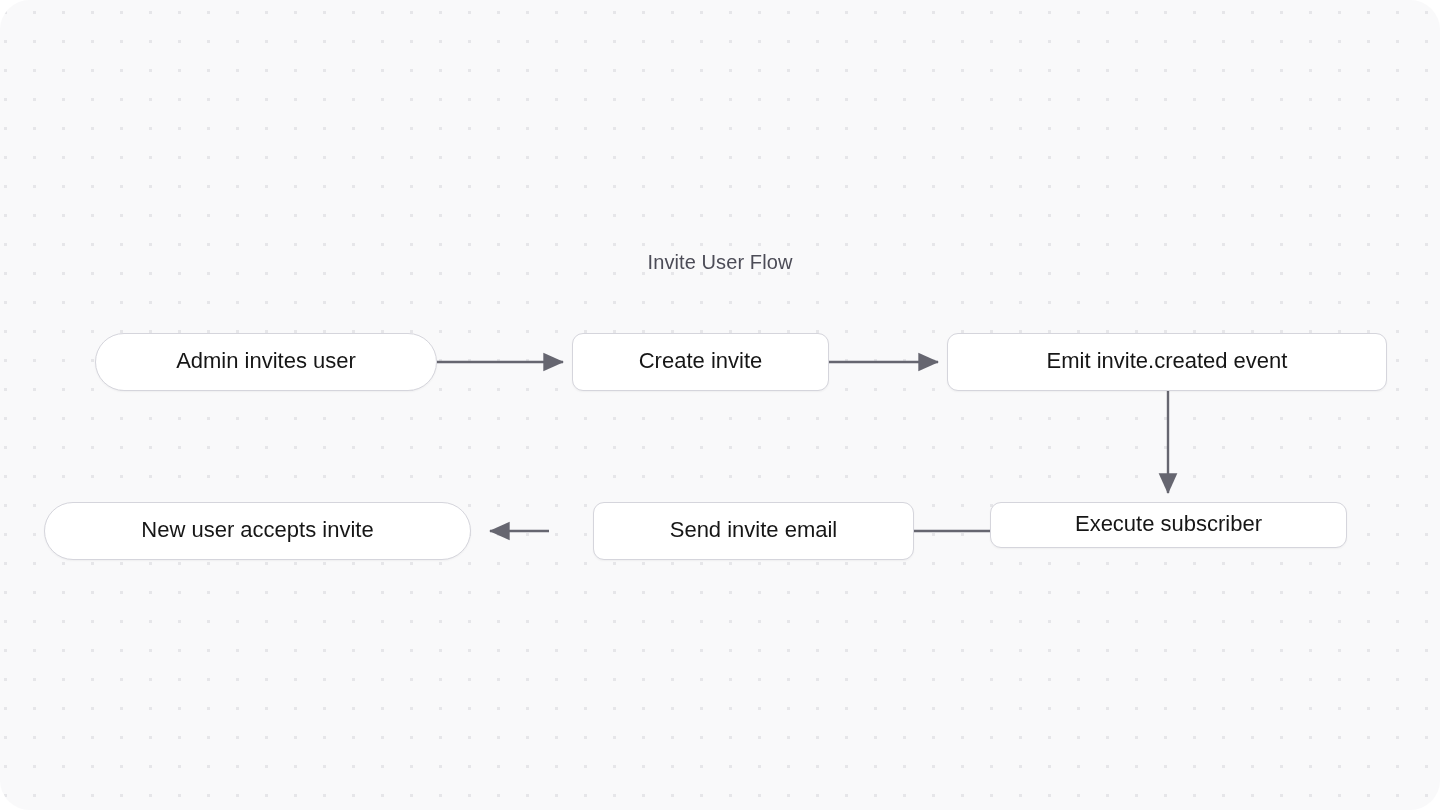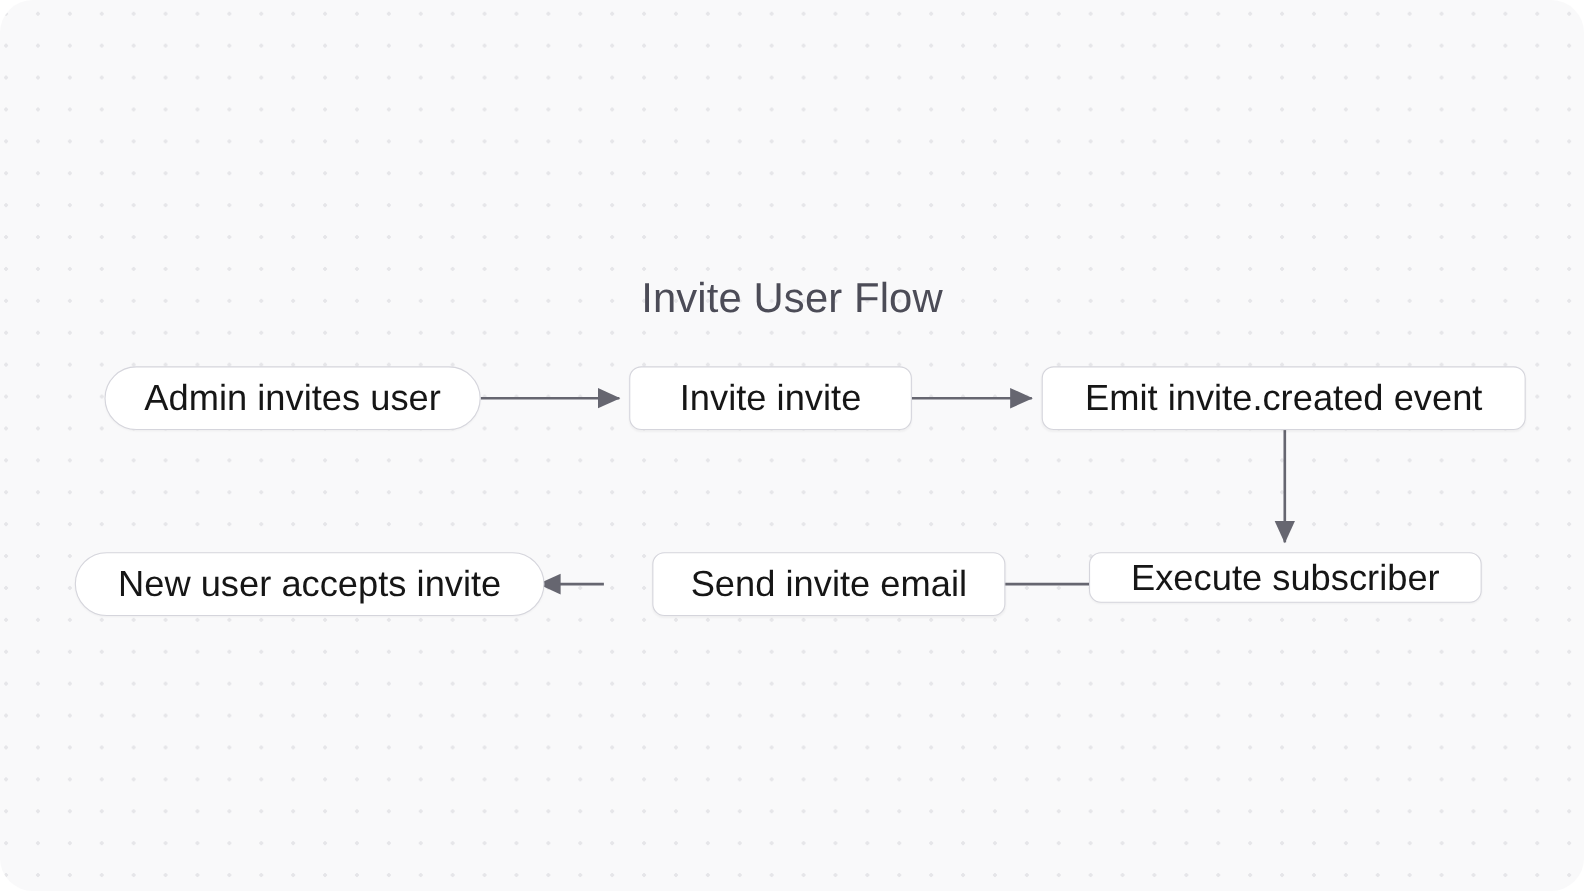--- a/index.html
+++ b/index.html
@@ -22,57 +22,57 @@
     font-family: "Liberation Sans", sans-serif;
     -webkit-font-smoothing: antialiased;
   }
 
   #diagram-title {
     position: absolute;
     left: 0;
     top: 251px;
     width: 1440px;
     text-align: center;
-    font-size: 38px;
+    font-size: 20px;
     font-weight: 400;
     color: #4c4c57;
     letter-spacing: 0.1px;
     white-space: nowrap;
   }
 
   .node {
     position: absolute;
     box-sizing: border-box;
     background: #ffffff;
     border: 1.3px solid #d5d5dc;
     display: flex;
     align-items: center;
     justify-content: center;
     color: #161616;
-    font-size: 33px;
+    font-size: 22px;
     font-weight: 400;
     white-space: nowrap;
     box-shadow: 0 1px 2px rgba(16, 16, 24, 0.045);
   }
 
   .node.stadium { border-radius: 999px; }
   .node.rounded { border-radius: 11px; }
 
   .node-label {
     line-height: 1;
     padding-bottom: 2px;
   }
 
   
   #node-admin-invites-user { left: 95px;  top: 333px; width: 342px; height: 58px; }
   #node-create-invite      { left: 572px; top: 333px; width: 257px; height: 58px; }
   #node-emit-event         { left: 947px; top: 333px; width: 440px; height: 58px; }
 
   
-  #node-new-user-accepts   { left: 68px;  top: 502px; width: 427px; height: 58px; }
+  #node-new-user-accepts   { left: 44px;  top: 502px; width: 427px; height: 58px; }
   #node-send-invite-email  { left: 549px; top: 502px; width: 321px; height: 58px; margin-left: 44px; }
   #node-execute-subscriber { left: 990px; top: 502px; width: 357px; height: 46px; }
 
   #edges {
     position: absolute;
     left: 0;
     top: 0;
     width: 1440px;
     height: 810px;
     pointer-events: none;
@@ -107,21 +107,21 @@
     <line x1="990" y1="531" x2="879" y2="531" stroke="#666670" stroke-width="2.4" marker-end="url(#arrow-left)"></line>
 
     <line x1="549" y1="531" x2="490" y2="531" stroke="#666670" stroke-width="2.4" marker-end="url(#arrow-left)"></line>
   </svg>
 
   <div id="node-admin-invites-user" class="node stadium">
     <span class="node-label">Admin invites user</span>
   </div>
 
   <div id="node-create-invite" class="node rounded">
-    <span class="node-label">Invite invite</span>
+    <span class="node-label">Create invite</span>
   </div>
 
   <div id="node-emit-event" class="node rounded">
     <span class="node-label">Emit invite.created event</span>
   </div>
 
   <div id="node-execute-subscriber" class="node rounded">
     <span class="node-label">Execute subscriber</span>
   </div>
 

